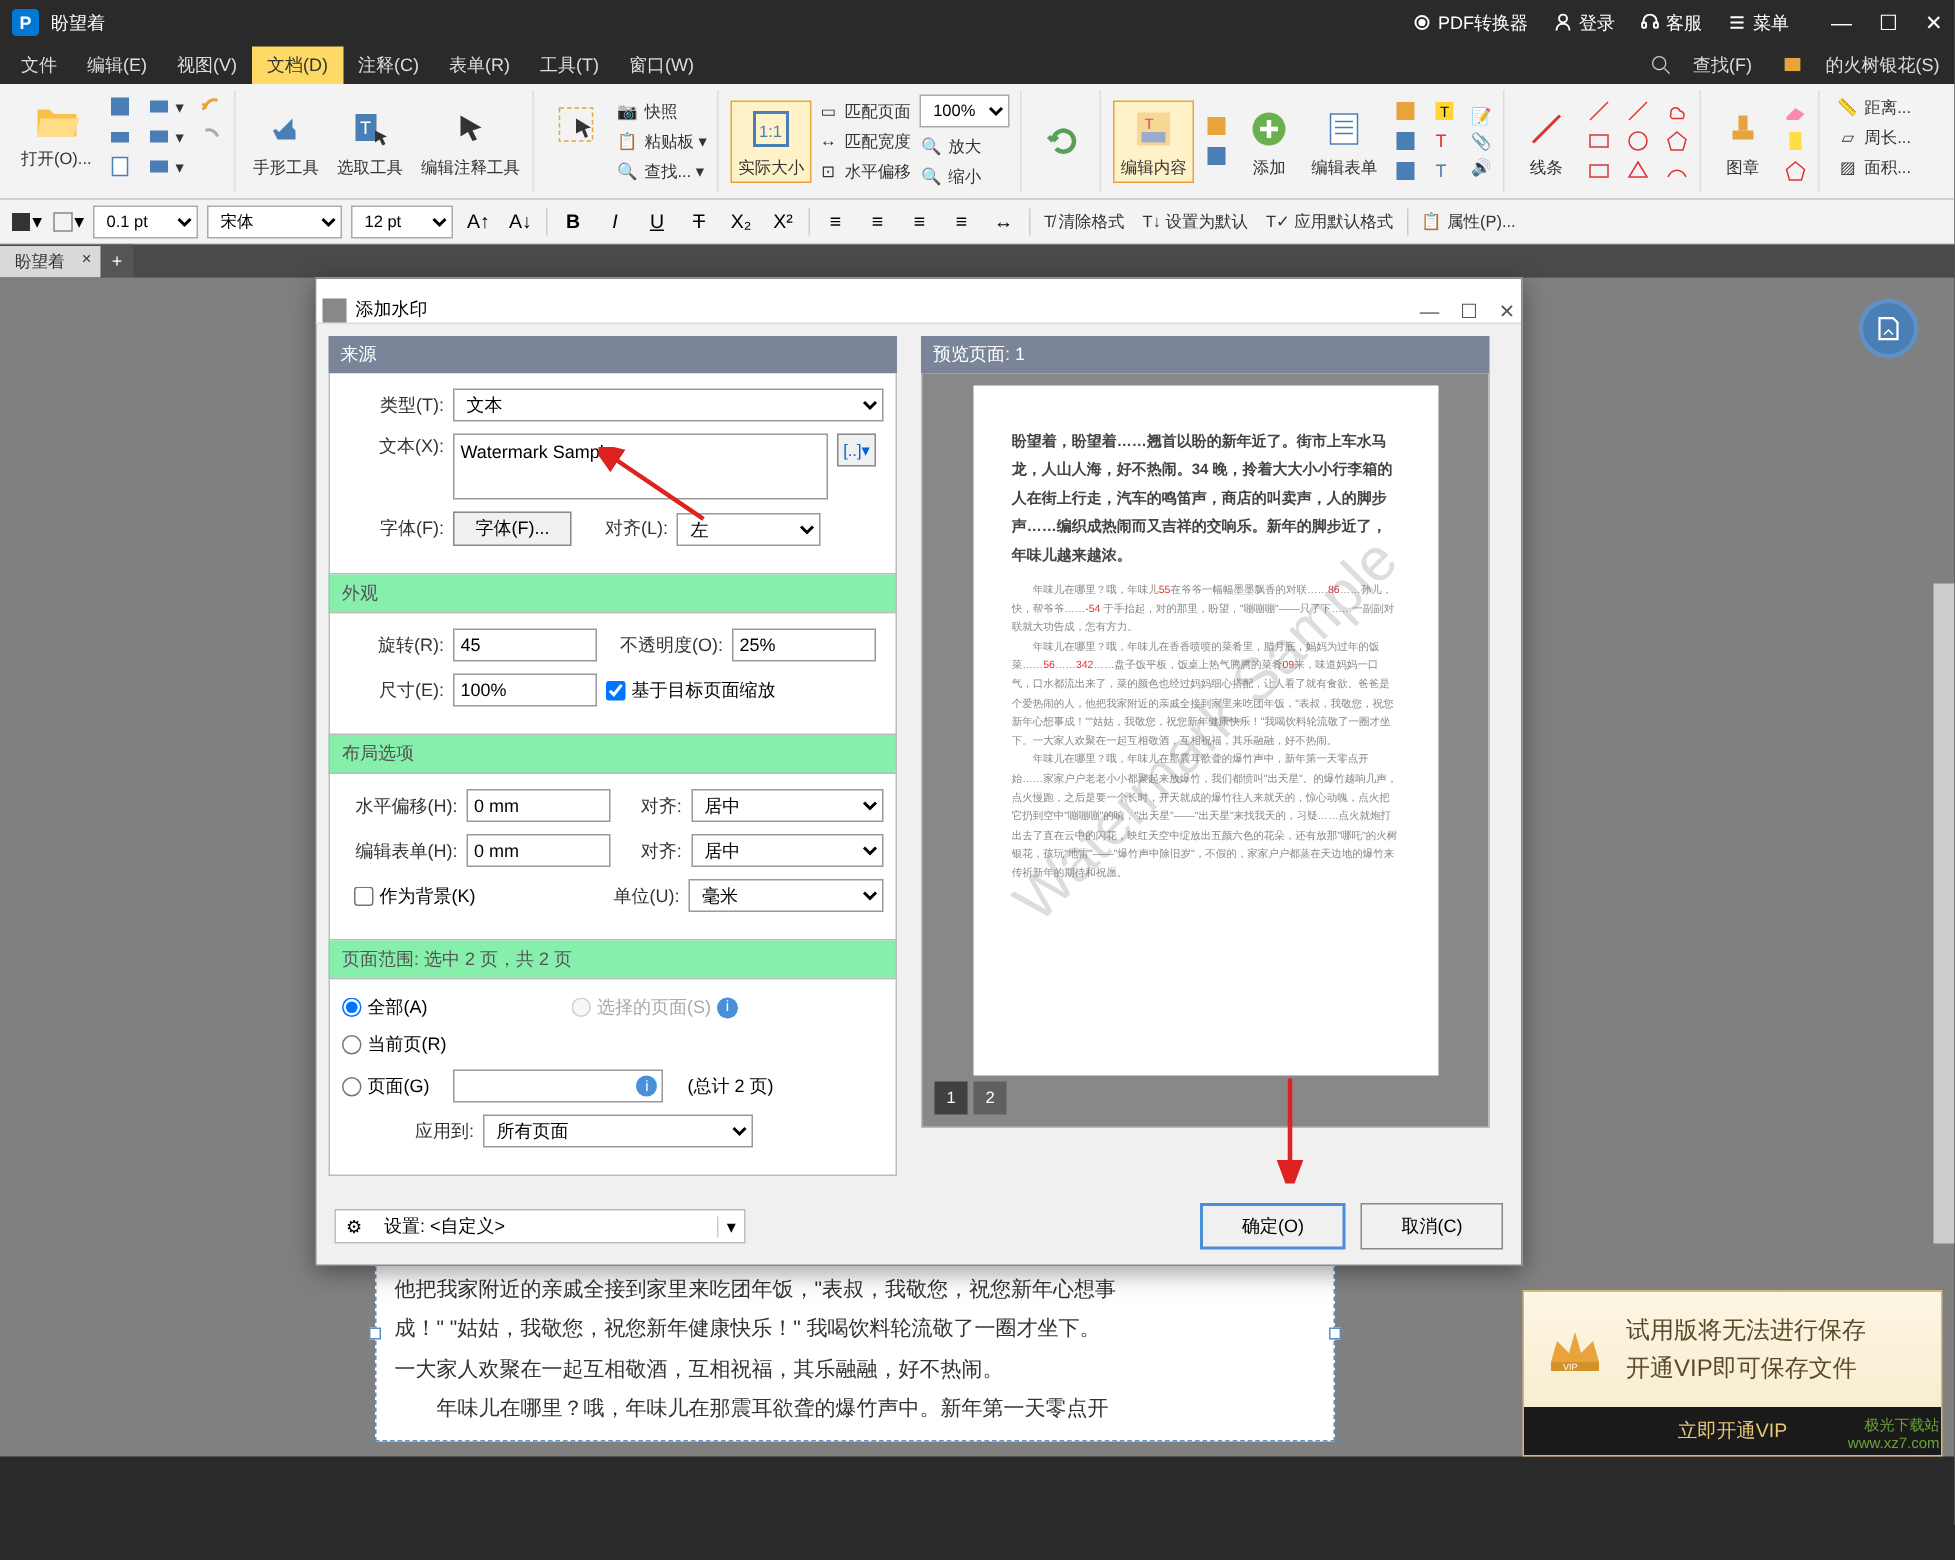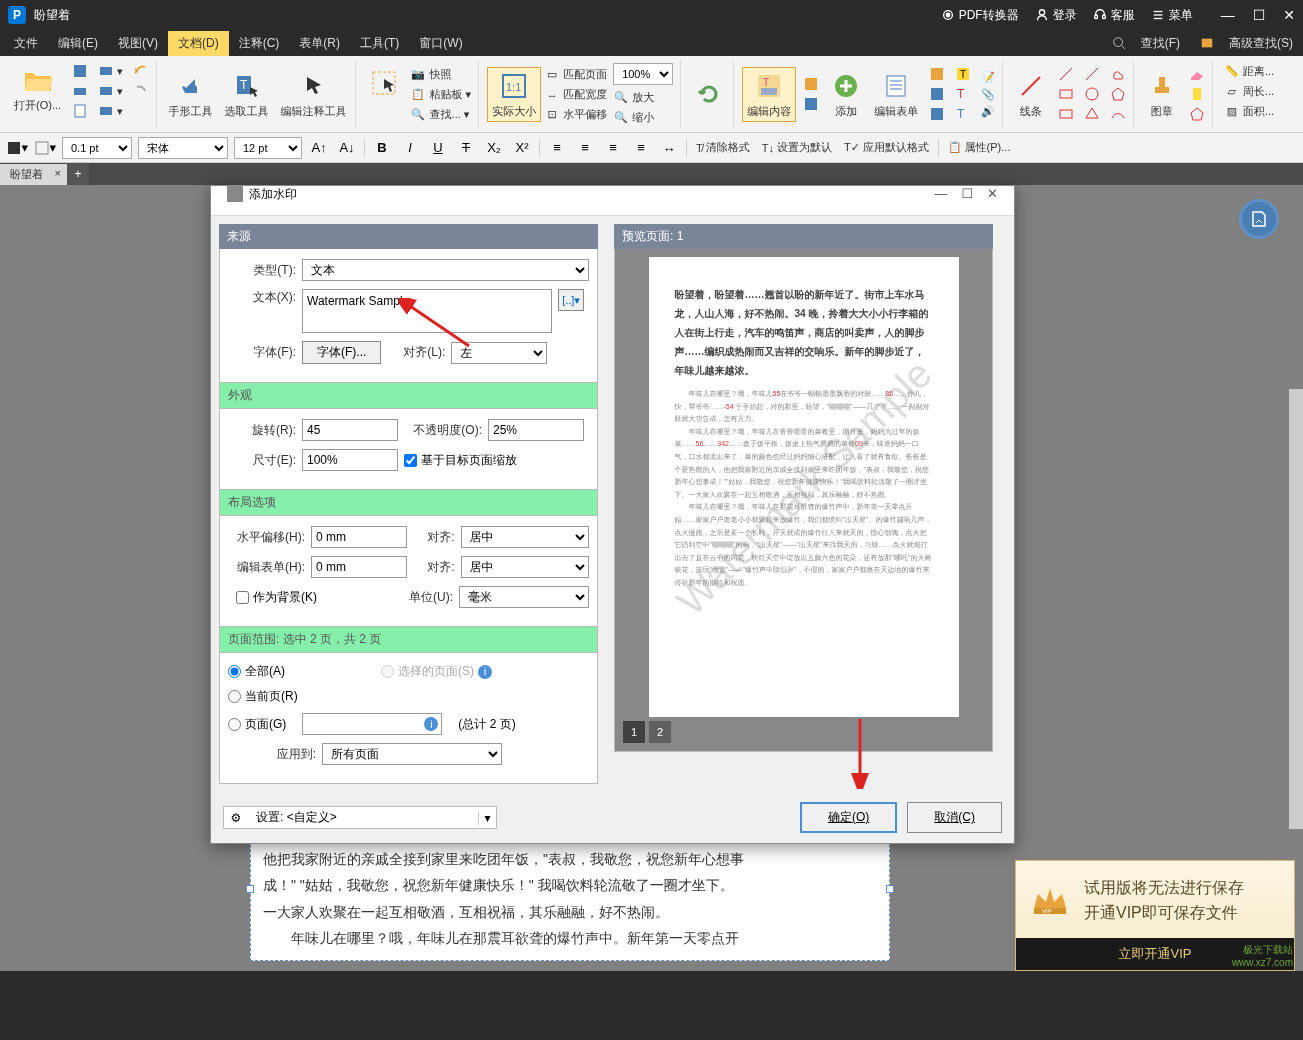--- a/index.html
+++ b/index.html
@@ -29,21 +29,21 @@
 .format-bar { height: 30px; background: #f3f3f3; border-bottom: 1px solid #ccc; display: flex; align-items: center; padding: 0 6px; gap: 6px; }
 .format-select { height: 22px; border: 1px solid #aaa; background: #fff; padding: 0 4px; font-size: 11px; }
 .format-btn { width: 22px; height: 22px; display: flex; align-items: center; justify-content: center; cursor: pointer; font-size: 13px; }
 .tab-bar { height: 22px; background: #4a4a4a; display: flex; align-items: center; }
 .tab { padding: 3px 24px 3px 10px; background: #d9d9d9; color: #333; font-size: 11px; position: relative; }
 .tab-close { position: absolute; right: 6px; top: 3px; cursor: pointer; }
 .add-tab { width: 22px; height: 22px; background: #555; color: #fff; display: flex; align-items: center; justify-content: center; cursor: pointer; }
 .workspace { position: relative; background: #808080; height: 786px; }
 .floating-btn { position: absolute; right: 24px; top: 14px; width: 40px; height: 40px; border-radius: 50%; background: #4a7fb5; border: 3px solid #6090c5; display: flex; align-items: center; justify-content: center; }
 .dialog { position: absolute; left: 210px; top: 0px; width: 805px; background: #f0f0f0; border: 1px solid #888; box-shadow: 0 4px 16px rgba(0,0,0,.4); }
-.dialog-title { height: 30px; display: flex; align-items: flex-start; padding: 0 16px; background: #fff; border-bottom: 1px solid #ddd; }
+.dialog-title { height: 30px; display: flex; align-items: flex-end; padding: 0 4px; background: #fff; border-bottom: 1px solid #ddd; }
 .dialog-title-icon { width: 16px; height: 16px; background: #888; margin-right: 6px; }
 .dialog-title-text { flex: 1; font-size: 12px; }
 .dialog-win { display: flex; gap: 14px; font-size: 13px; color: #555; }
 .dialog-body { display: flex; }
 .dialog-left { width: 395px; padding: 8px; }
 .dialog-right { width: 395px; padding: 8px; }
 .panel-head { background: #7a8599; color: #fff; padding: 4px 8px; font-size: 12px; }
 .panel-body { background: #fff; border: 1px solid #bbb; border-top: none; padding: 10px 8px; }
 .row { display: flex; align-items: center; margin-bottom: 8px; gap: 6px; }
 .lbl { width: 68px; text-align: right; font-size: 12px; color: #333; }
@@ -58,21 +58,21 @@
 .sec-body { background: #fff; border: 1px solid #bbb; border-top: none; padding: 10px 8px; }
 .radio-row { display: flex; align-items: center; gap: 16px; margin-bottom: 8px; }
 .radio-item { display: flex; align-items: center; gap: 4px; font-size: 12px; }
 .info-icon { width: 14px; height: 14px; border-radius: 50%; background: #4a90d9; color: #fff; display: flex; align-items: center; justify-content: center; font-size: 10px; }
 .dialog-footer { padding: 10px 12px; display: flex; align-items: center; }
 .settings-dd { display: flex; align-items: center; border: 1px solid #bbb; background: #fff; }
 .settings-dd .gear { width: 24px; display: flex; align-items: center; justify-content: center; }
 .settings-dd .val { padding: 2px 8px; min-width: 230px; font-size: 12px; }
 .settings-dd .arr { width: 18px; text-align: center; border-left: 1px solid #ccc; }
 .footer-btns { margin-left: auto; display: flex; gap: 10px; }
-.dlg-btn { padding: 5px 26px; border: 1px solid #888; background: #f0f0f0; cursor: pointer; font-size: 12px; text-decoration: underline; }
+.dlg-btn { padding: 5px 26px; border: 1px solid #888; background: #f0f0f0; cursor: pointer; font-size: 12px; }
 .dlg-btn.primary { border: 2px solid #4a90d9; }
 .preview-page { background: #fff; width: 310px; height: 460px; margin: 4px auto; position: relative; padding: 28px 26px; font-size: 9px; color: #444; line-height: 1.7; overflow: hidden; }
 .preview-wm { position: absolute; left: 50%; top: 50%; transform: translate(-50%,-50%) rotate(-45deg); font-size: 40px; color: rgba(120,120,120,.25); white-space: nowrap; }
 .preview-thumbs { display: flex; gap: 4px; padding: 0 4px 4px; }
 .thumb { width: 22px; height: 22px; background: #606060; color: #fff; display: flex; align-items: center; justify-content: center; font-size: 11px; }
 .thumb.active { background: #404040; }
 .doc-behind { position: absolute; left: 250px; top: 625px; width: 640px; background: #fff; border: 1px dashed #5b8fc7; padding: 8px 12px; font-size: 14px; line-height: 1.9; color: #333; }
 .doc-handle { position: absolute; width: 8px; height: 8px; background: #fff; border: 1px solid #5b8fc7; }
 .vip-box { position: absolute; right: 8px; bottom: 0; width: 280px; background: linear-gradient(#fdf6e3,#f5e9c8); border: 1px solid #d4b877; padding: 14px 12px 0; }
 .vip-top { display: flex; align-items: center; gap: 12px; }
@@ -142,21 +142,21 @@
         <svg width="14" height="14" viewBox="0 0 16 16" fill="none" stroke="#ccc">
           <circle cx="7" cy="7" r="5"></circle>
           <line x1="11" y1="11" x2="15" y2="15"></line>
         </svg>
         <span>查找(F)</span>
       </div>
     <div class="menubar-right-item">
         <svg width="14" height="14" viewBox="0 0 16 16" fill="#e8a33d">
           <rect x="2" y="3" width="12" height="10"></rect>
         </svg>
-        <span>高级查找(S)</span>
+        <span>的火树银花(S)</span>
       </div>
   </div>
 </div>
 
 <div class="ribbon">
   <div class="ribbon-group">
     <div style="display:flex;gap:4px;">
       <div class="ribbon-big">
         <div class="ribbon-big-icon">
             <svg width="30" height="26" viewBox="0 0 30 26">

